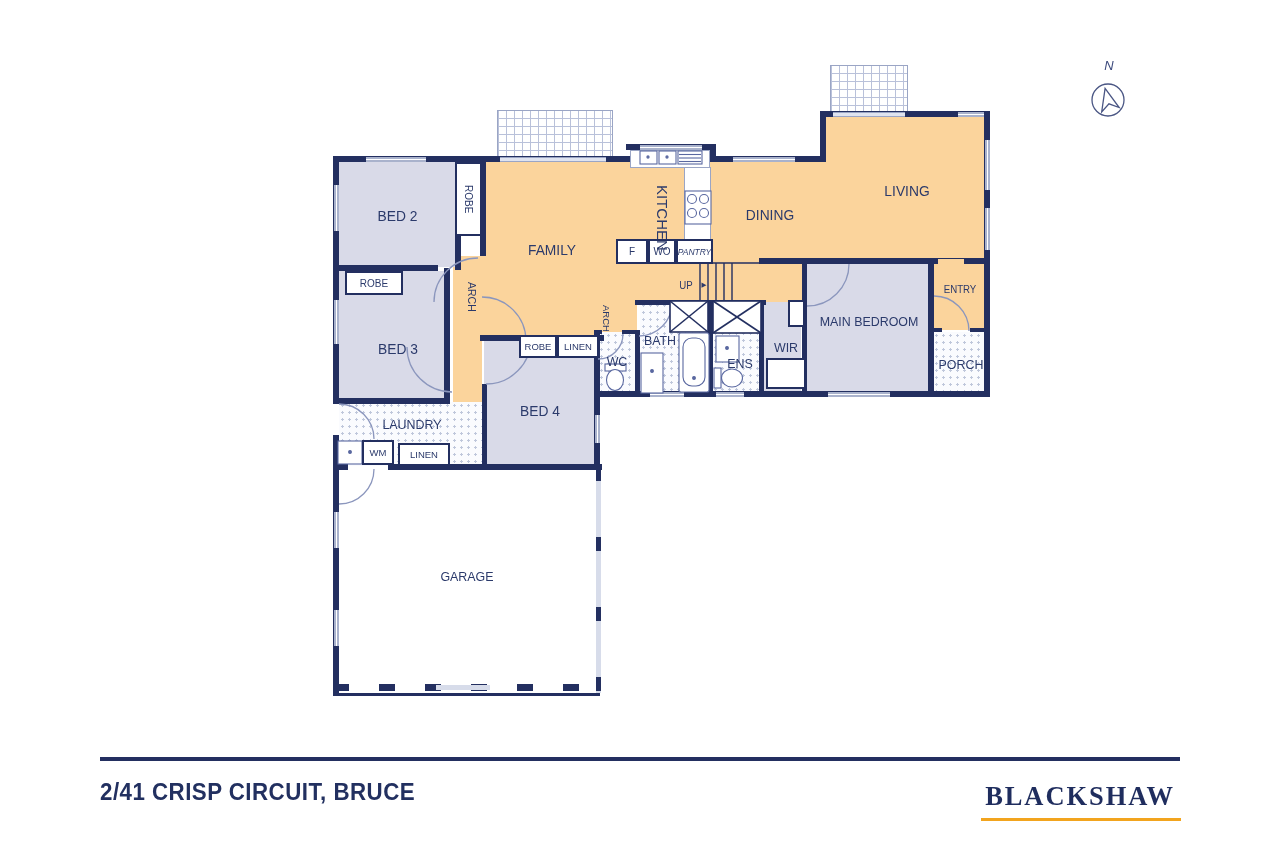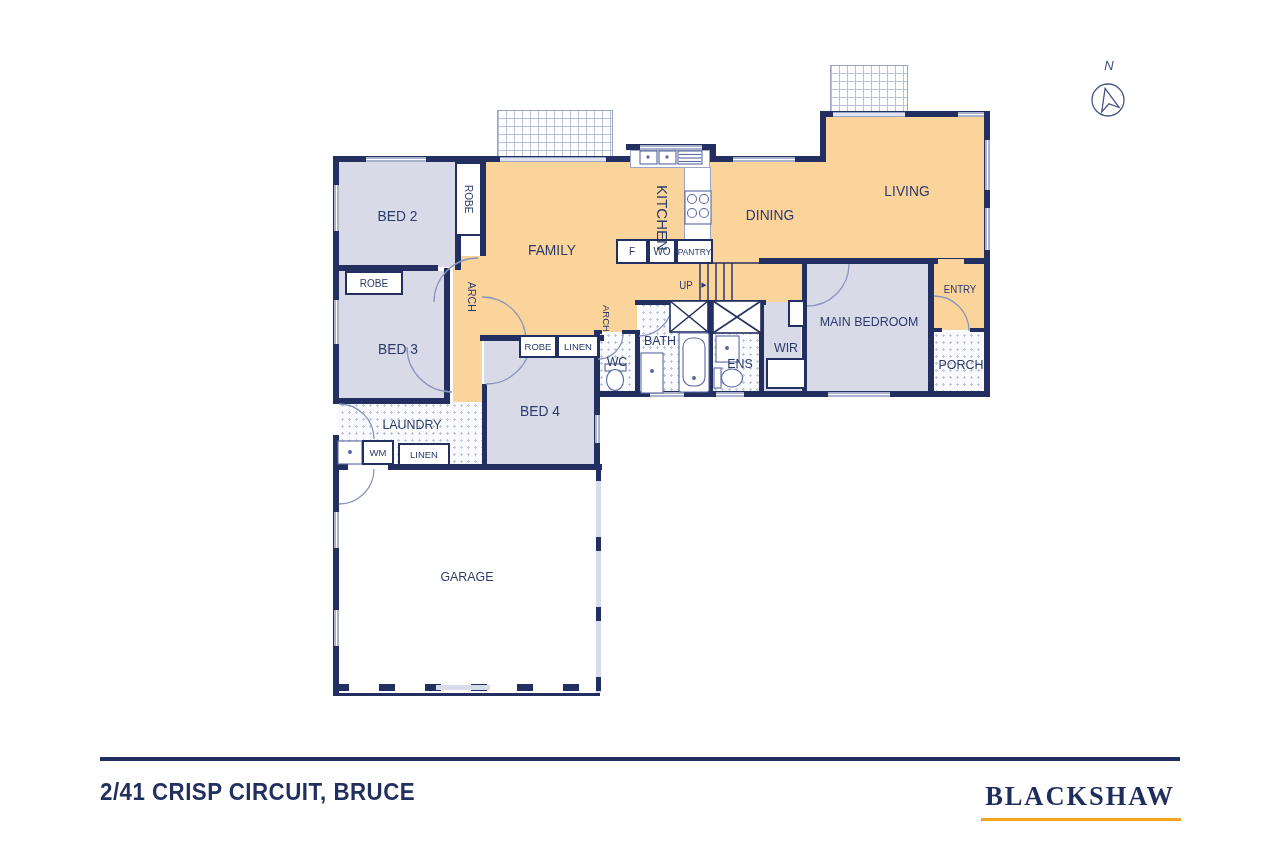--- a/index.html
+++ b/index.html
@@ -231,21 +231,21 @@
   <div class="wbox" style="left:398px;top:443px;width:52px;height:23px;">
     <span style="font-size:9.5px;">LINEN</span>
   </div>
   <div class="wbox" style="left:616px;top:239px;width:32px;height:25px;">
     <span>F</span>
   </div>
   <div class="wbox" style="left:648px;top:239px;width:28px;height:25px;">
     <span style="font-size:10px;">WO</span>
   </div>
   <div class="wbox" style="left:676px;top:239px;width:37px;height:25px;">
-    <span style="font-size:8.5px;">PANTRY</span>
+    <span style="font-size:8.5px;font-style:italic;">PANTRY</span>
   </div>
   <div class="wbox" style="left:766px;top:358px;width:40px;height:31px;"></div>
   <div class="wbox" style="left:788px;top:300px;width:17px;height:27px;"></div>
 
   <div class="lbl" style="left:340px;top:206px;width:115px;height:18px;">BED 2</div>
   <div class="lbl" style="left:348px;top:340px;width:100px;height:17px;">BED 3</div>
   <div class="lbl" style="left:492px;top:402px;width:96px;height:17px;">BED 4</div>
   <div class="lbl" style="left:502px;top:241px;width:100px;height:17px;">FAMILY</div>
   <div class="lbl vert" style="left:652px;top:168px;width:20px;height:100px;transform:none;">KITCHEN</div>
   <div class="lbl" style="left:735px;top:206px;width:70px;height:17px;">DINING</div>

